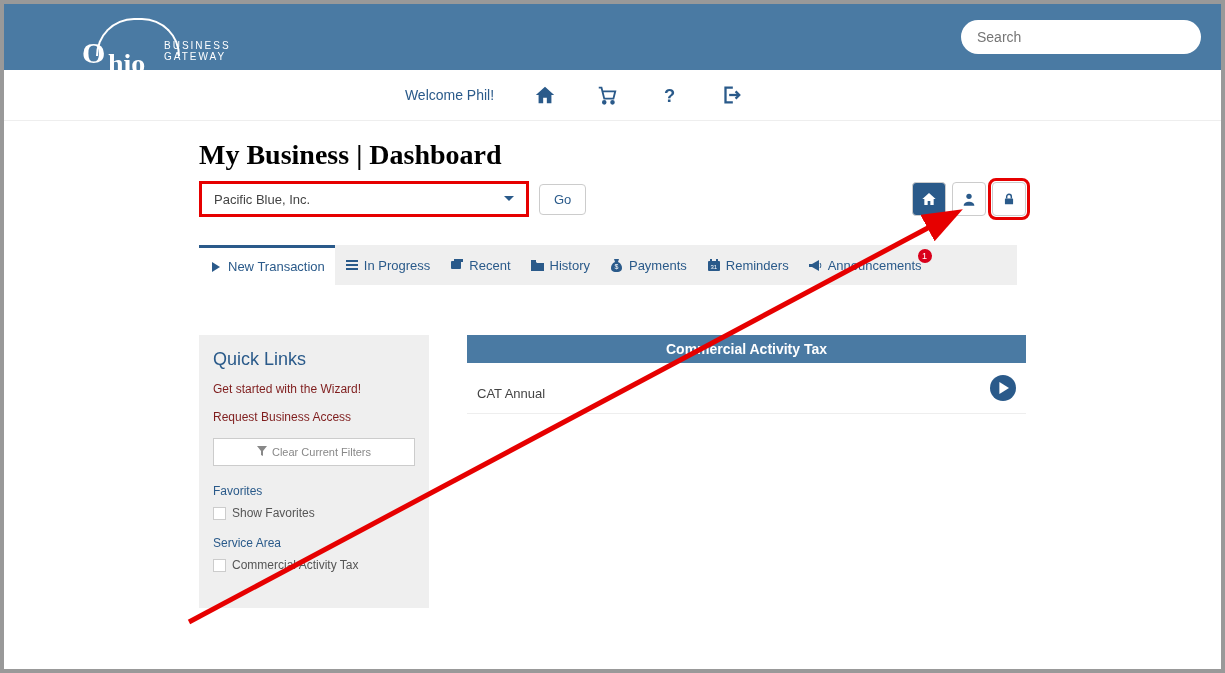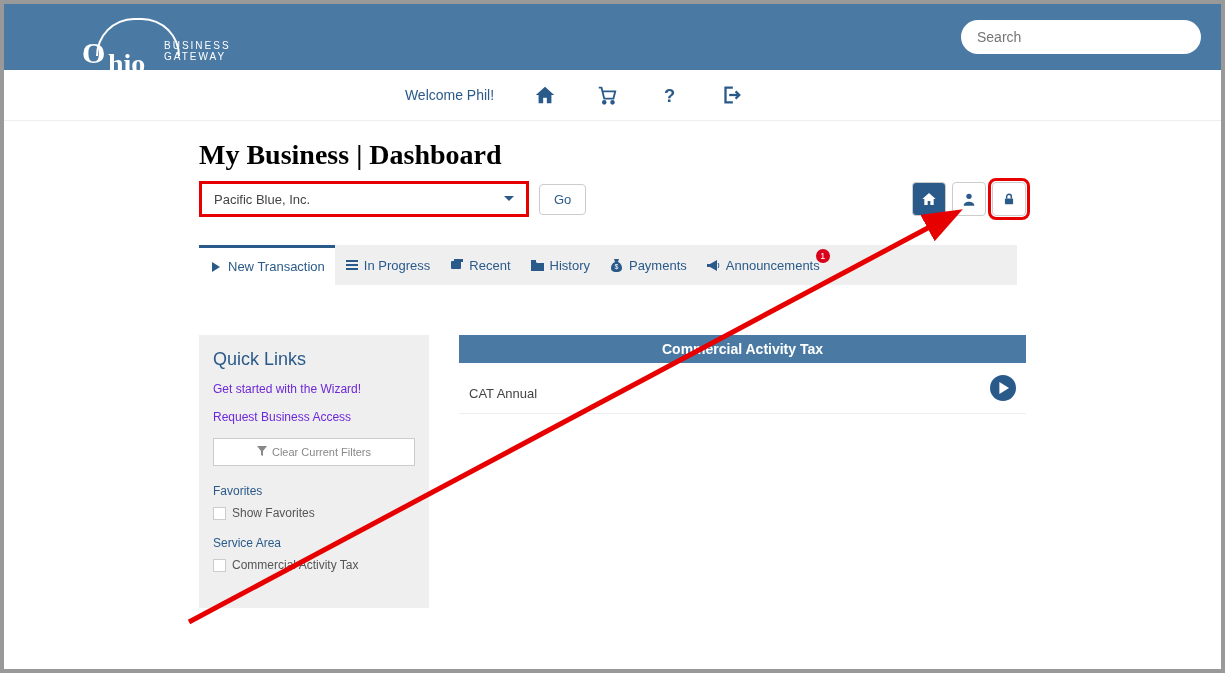--- a/index.html
+++ b/index.html
@@ -37,24 +37,24 @@
 .mini-btn.highlighted { outline: 3px solid #e60000; outline-offset: 1px; }
 
 
 .tabs { display: flex; background: #efefef; height: 40px; align-items: stretch; font-size: 13px; color: #2a5a8a; width: 818px; }
 .tab { display: flex; align-items: center; gap: 5px; padding: 0 10px; cursor: pointer; position: relative; }
 .tab.active { background: #fff; border-top: 3px solid #2a5a8a; }
 .tab .ticon { width: 14px; height: 14px; display: inline-flex; align-items: center; justify-content: center; }
 .badge { position: absolute; top: 4px; right: 0px; background: #d9001b; color: #fff; border-radius: 50%; width: 14px; height: 14px; font-size: 9px; display: flex; align-items: center; justify-content: center; }
 
 
-.two-col { display: flex; gap: 30px; margin-top: 50px; }
+.two-col { display: flex; gap: 38px; margin-top: 50px; }
 .sidebar { width: 230px; background: #efefef; padding: 14px 14px 20px 14px; }
 .side-title { color: #2a5a8a; font-size: 18px; margin-bottom: 12px; }
-.side-link { color: #6d28d9; font-size: 12px; display: block; margin-bottom: 14px; cursor: pointer; }
+.side-link { color: #7f1d1d; font-size: 12px; display: block; margin-bottom: 14px; cursor: pointer; }
 .clear-btn { border: 1px solid #ccc; background: #fff; width: 100%; padding: 7px 0; font-size: 11px; color: #888; display: flex; align-items: center; justify-content: center; gap: 5px; cursor: pointer; margin-bottom: 18px; }
 .side-sub { color: #2a5a8a; font-size: 12px; margin-bottom: 8px; }
 .check-row { display: flex; align-items: center; gap: 6px; font-size: 12px; color: #555; margin-bottom: 16px; }
 .check-row .cbox { width: 13px; height: 13px; border: 1px solid #ccc; background: #fff; }
 
 .main-col { flex: 1; }
 .section-header { background: #4a7aa3; color: #fff; text-align: center; padding: 6px 0; font-size: 14px; font-weight: bold; }
 .section-row { display: flex; justify-content: space-between; align-items: flex-end; padding: 12px 10px; border-bottom: 1px solid #eee; font-size: 13px; color: #444; }
 .play-btn { width: 26px; height: 26px; border-radius: 50%; background: #2a5a8a; display: flex; align-items: center; justify-content: center; cursor: pointer; }
 
@@ -185,20 +185,31 @@
         <span>History</span>
       </div>
       <div class="tab">
         <span class="ticon">
             <svg width="11" height="13" viewBox="0 0 11 13" fill="#2a5a8a">
               <path d="M3 0h5l-1 3c3 1 4 4 4 6 0 2-1 4-5.5 4S0 11 0 9c0-2 1-5 4-6z"></path>
               <text x="3.5" y="10" font-size="7" fill="#fff">$</text>
             </svg>
           </span>
         <span>Payments</span>
+      </div>
+      <div class="tab">
+        <span class="ticon">
+            <svg width="12" height="12" viewBox="0 0 12 12" fill="#2a5a8a">
+              <rect y="2" width="12" height="10" rx="1"></rect>
+              <rect x="2" width="2" height="3"></rect>
+              <rect x="8" width="2" height="3"></rect>
+              <text x="2.5" y="10" font-size="6" fill="#fff">31</text>
+            </svg>
+          </span>
+        <span>Reminders</span>
       </div>
       <div class="tab">
         <span class="ticon">
             <svg width="13" height="11" viewBox="0 0 13 11" fill="#2a5a8a">
               <path d="M0 4h3l7-4v11l-7-4H0z"></path>
               <path d="M11 3c1 1 1 4 0 5" fill="none" stroke="#2a5a8a"></path>
             </svg>
           </span>
         <span>Announcements</span>
         <span class="badge">1</span>

